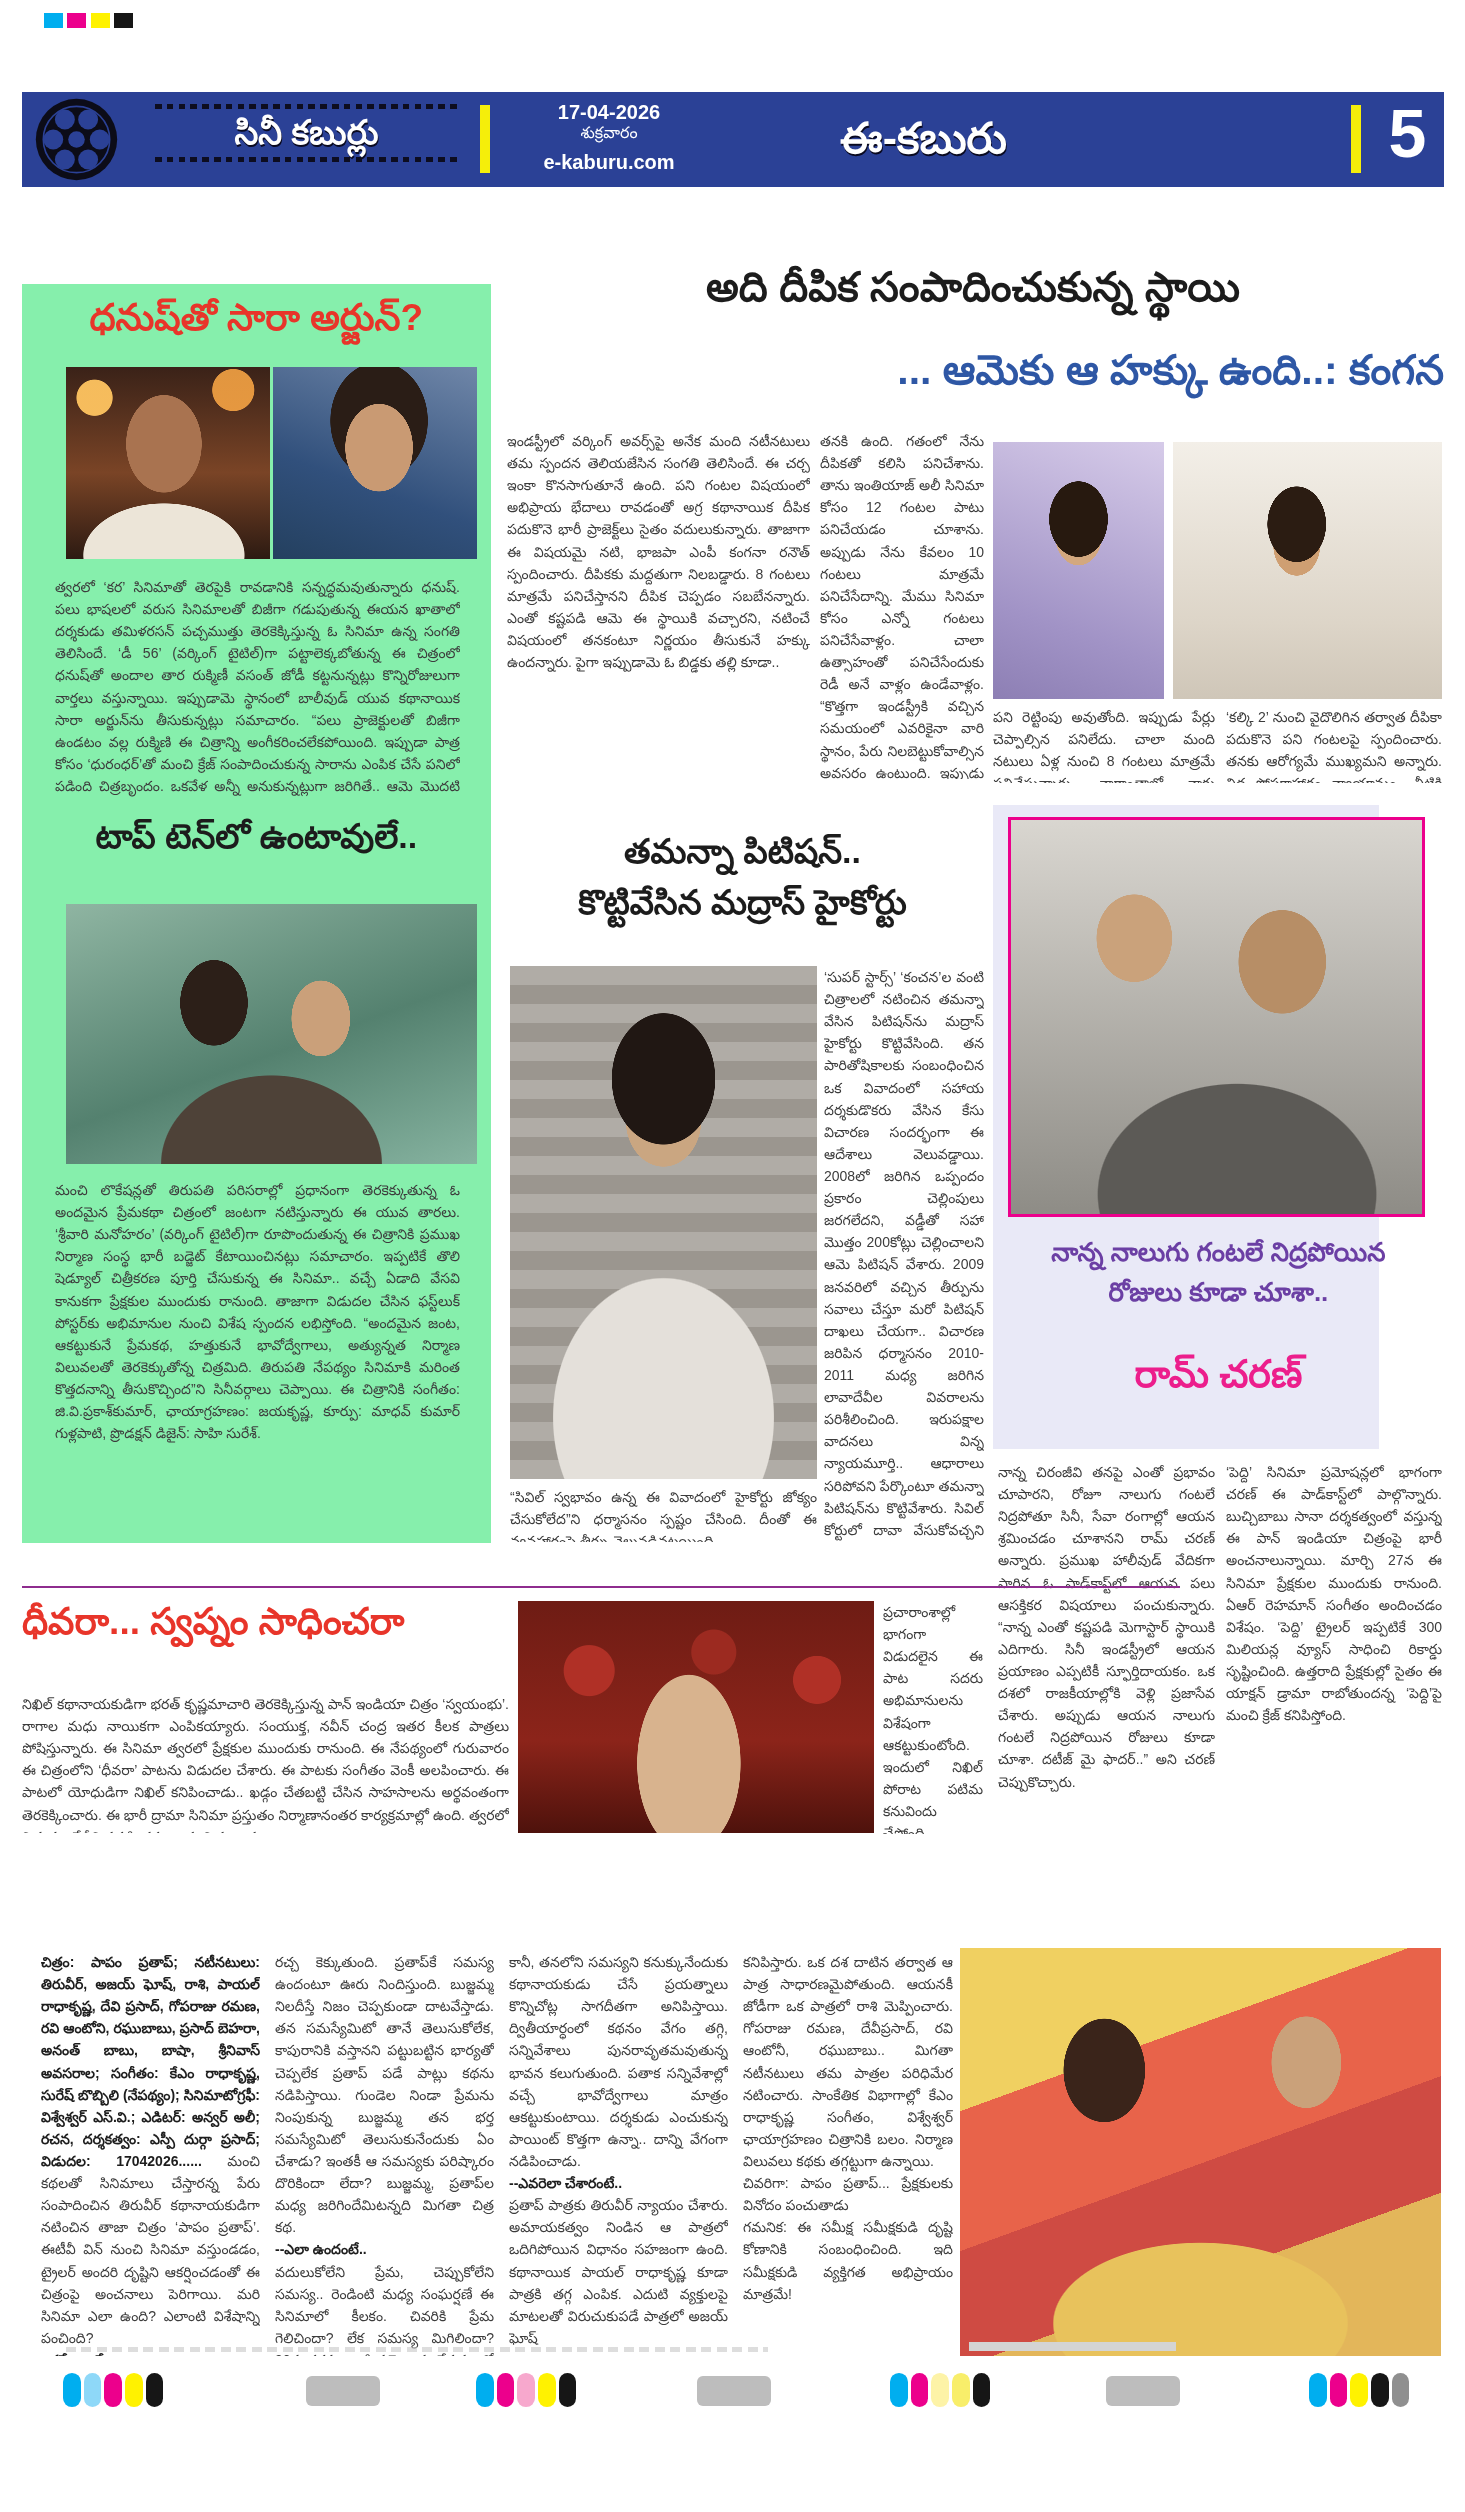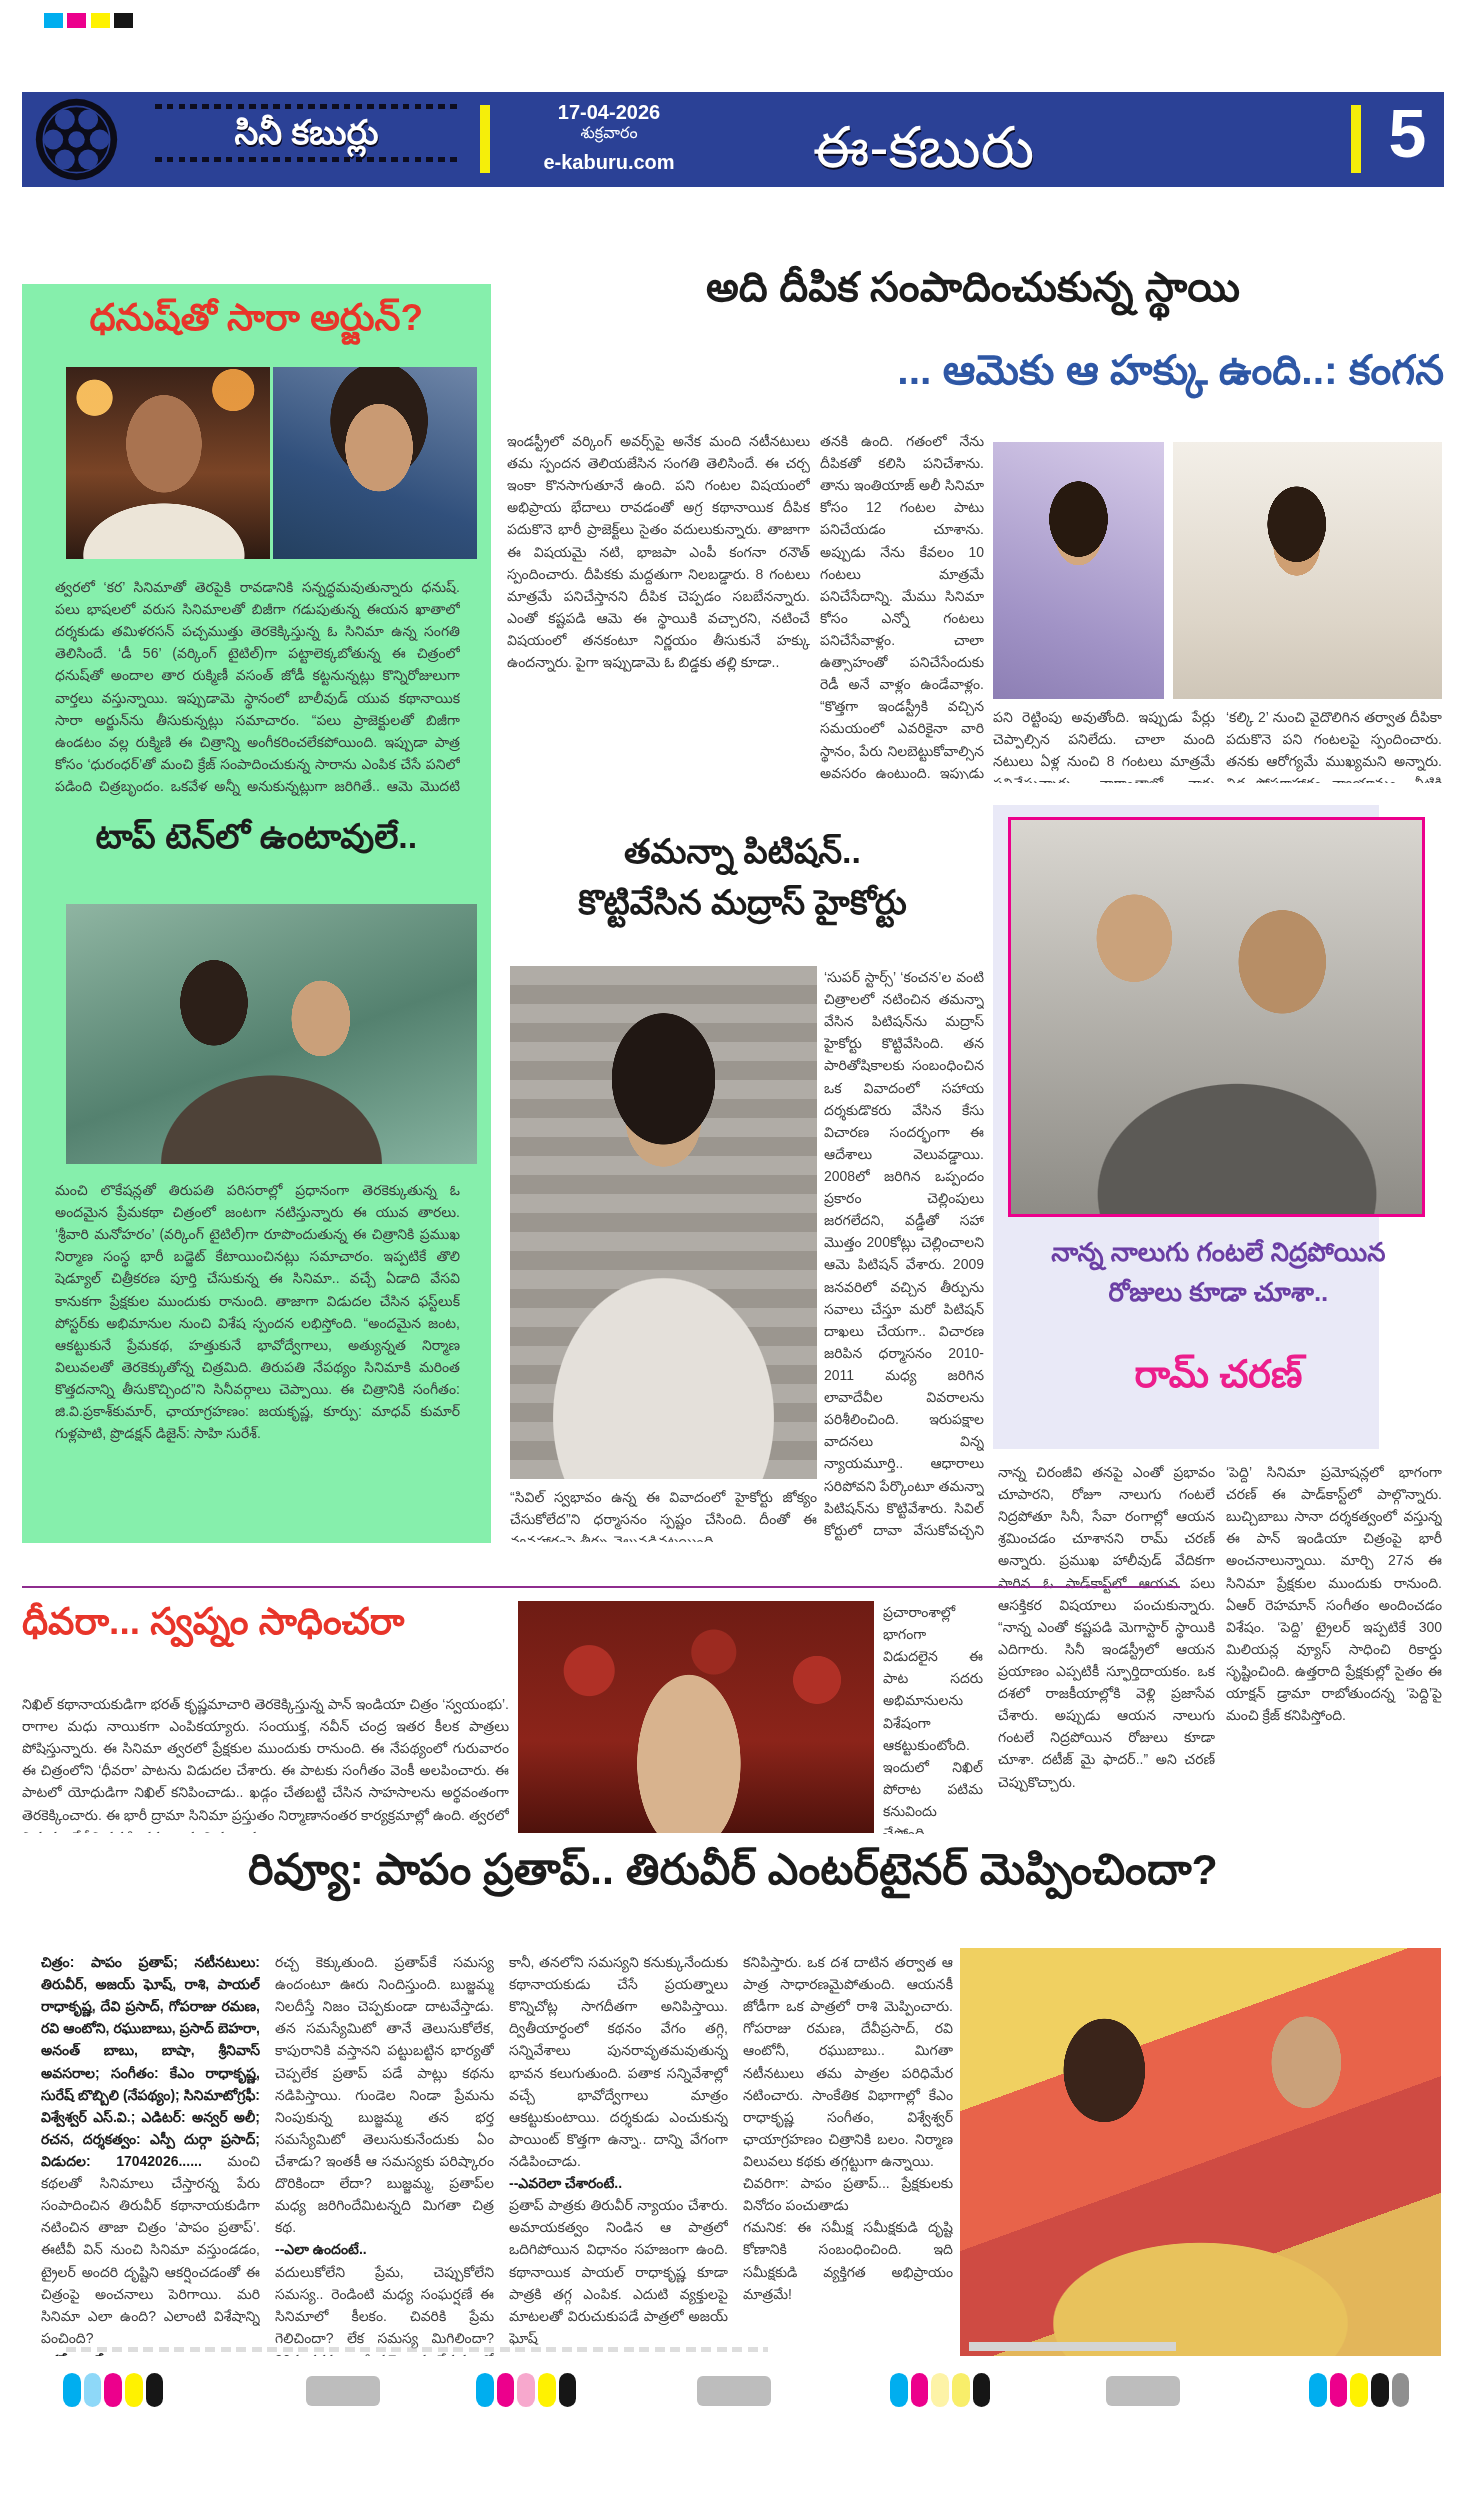--- a/index.html
+++ b/index.html
@@ -11,21 +11,21 @@
   .reel{position:absolute;left:13.3px;top:5.9px;width:83px;height:83px;}
   .brand{position:absolute;left:111px;top:11.8px;width:347px;text-align:center;}
   .dots{height:5.2px;background:repeating-linear-gradient(90deg,#0d0d20 0 6.6px,rgba(0,0,0,0) 6.6px 11.8px);margin:0 22px;}
   .brand-txt{color:#ffffff;font-size:34px;font-weight:bold;line-height:1.4;text-shadow:0.7px 1.5px 0 #0a0a20;}
   .ybar{position:absolute;background:#f5ee0a;}
   .datecol{position:absolute;left:480px;top:8.9px;width:214px;text-align:center;color:#fff;}
   .datecol .d1{font-size:20px;font-weight:bold;}
   .datecol .d2{font-size:16px;margin-top:0;}
   .datecol .d3{font-size:20px;font-weight:bold;margin-top:5.2px;}
   .masthead{position:absolute;left:702px;top:22px;width:399px;text-align:center;color:#fff;
-            font-size:57px;font-weight:normal;text-shadow:0.7px 1.5px 0 #0a0a20;}
+            font-size:43px;font-weight:bold;text-shadow:0.7px 1.5px 0 #0a0a20;}
   .pagenum{position:absolute;left:1345px;top:1.5px;width:81px;color:#fff;font-size:68px;font-weight:bold;text-align:center;}
   
   .bodytext{font-size:14px;line-height:1.58;color:#3c3c3c;text-align:justify;overflow:hidden;}
   .bold{font-weight:bold;color:#1d1d1d;}
   .photo{position:absolute;overflow:hidden;background:#c9c9c9;}
   
   .peach{position:absolute;left:22px;top:284px;width:469px;height:1259px;background:#86efac;}
   .h-red{color:#e8352a;font-weight:bold;}
   .h-black{color:#1c1c1c;font-weight:bold;}
   
@@ -167,21 +167,20 @@
   </div>
   <div class="abs bodytext" style="left:998px;top:1461px;width:217px;height:363px;">నాన్న చిరంజీవి తనపై ఎంతో ప్రభావం చూపారని, రోజూ నాలుగు గంటలే నిద్రపోతూ సినీ, సేవా రంగాల్లో ఆయన శ్రమించడం చూశానని రామ్ చరణ్ అన్నారు. ప్రముఖ హాలీవుడ్ వేదికగా సాగిన ఓ పాడ్‌కాస్ట్‌లో ఆయన పలు ఆసక్తికర విషయాలు పంచుకున్నారు. “నాన్న ఎంతో కష్టపడి మెగాస్టార్ స్థాయికి ఎదిగారు. సినీ ఇండస్ట్రీలో ఆయన ప్రయాణం ఎప్పటికీ స్ఫూర్తిదాయకం. ఒక దశలో రాజకీయాల్లోకి వెళ్లి ప్రజాసేవ చేశారు. అప్పుడు ఆయన నాలుగు గంటలే నిద్రపోయిన రోజులు కూడా చూశా. దటీజ్ మై ఫాదర్..” అని చరణ్ చెప్పుకొచ్చారు.</div>
   <div class="abs bodytext" style="left:1226px;top:1461px;width:216px;height:363px;">‘పెద్ది’ సినిమా ప్రమోషన్లలో భాగంగా చరణ్ ఈ పాడ్‌కాస్ట్‌లో పాల్గొన్నారు. బుచ్చిబాబు సానా దర్శకత్వంలో వస్తున్న ఈ పాన్ ఇండియా చిత్రంపై భారీ అంచనాలున్నాయి. మార్చి 27న ఈ సినిమా ప్రేక్షకుల ముందుకు రానుంది. ఏఆర్ రెహమాన్ సంగీతం అందించడం విశేషం. ‘పెద్ది’ ట్రైలర్ ఇప్పటికే 300 మిలియన్ల వ్యూస్ సాధించి రికార్డు సృష్టించింది. ఉత్తరాది ప్రేక్షకుల్లో సైతం ఈ యాక్షన్ డ్రామా రాబోతుందన్న ‘పెద్ది’పై మంచి క్రేజ్ కనిపిస్తోంది.</div>
 
   <div class="rule"></div>
   <div class="abs h-red" style="left:22px;top:1601px;width:495px;font-size:37px;">ధీవరా... స్వప్నం సాధించరా</div>
   <div class="abs bodytext" style="left:22px;top:1693px;width:487px;height:140px;">నిఖిల్ కథానాయకుడిగా భరత్ కృష్ణమాచారి తెరకెక్కిస్తున్న పాన్ ఇండియా చిత్రం ‘స్వయంభు’. రాగాల మధు నాయికగా ఎంపికయ్యారు. సంయుక్త, నవీన్ చంద్ర ఇతర కీలక పాత్రలు పోషిస్తున్నారు. ఈ సినిమా త్వరలో ప్రేక్షకుల ముందుకు రానుంది. ఈ నేపథ్యంలో గురువారం ఈ చిత్రంలోని ‘ధీవరా’ పాటను విడుదల చేశారు. ఈ పాటకు సంగీతం వెంకీ అలపించారు. ఈ పాటలో యోధుడిగా నిఖిల్ కనిపించాడు.. ఖడ్గం చేతబట్టి చేసిన సాహసాలను అర్థవంతంగా తెరకెక్కించారు. ఈ భారీ ద్రామా సినిమా ప్రస్తుతం నిర్మాణానంతర కార్యక్రమాల్లో ఉంది. త్వరలో విడుదల తేదీని ప్రకటించనున్నారు చిత్రబృందం.</div>
   <div class="photo ph-dheevara" style="left:518px;top:1601px;width:356px;height:232px;"></div>
   <div class="abs bodytext" style="left:883px;top:1601px;width:100px;height:233px;">ప్రచారాంశాల్లో భాగంగా విడుదలైన ఈ పాట సదరు అభిమానులను విశేషంగా ఆకట్టుకుంటోంది. ఇందులో నిఖిల్ పోరాట పటిమ కనువిందు చేస్తోంది. వాడకంలో ఉన్న సాంకేతికతతో దృశ్యాలు రూపొందాయి. సవాళ్లను అధిగమించి స్వప్నం సాధించాలనే సందేశం కొనసాగుతుంది.</div>
 
-  <div class="abs h-black" style="left:22px;top:1845px;width:1422px;text-align:center;font-size:43px;">రివ్యూ: పాపం ప్రతాప్.. తిరువీర్ ఎంటర్‌టైనర్ మెప్పించిందా?</div>
 
   <div class="abs bodytext" style="left:41px;top:1951px;width:219px;height:405px;">
     <span class="bold">చిత్రం: పాపం ప్రతాప్; నటీనటులు: తిరువీర్, అజయ్ ఘోష్, రాశి, పాయల్ రాధాకృష్ణ, దేవి ప్రసాద్, గోపరాజు రమణ, రవి ఆంటోని, రఘుబాబు, ప్రసాద్ బెహరా, అనంత్ బాబు, బాషా, శ్రీనివాస్ అవసరాల; సంగీతం: కేఎం రాధాకృష్ణ, సురేష్ బొబ్బిలి (నేపథ్యం); సినిమాటోగ్రఫీ: విశ్వేశ్వర్ ఎస్.వి.; ఎడిటర్: అన్వర్ అలీ; రచన, దర్శకత్వం: ఎస్పీ దుర్గా ప్రసాద్; విడుదల: 17042026......</span>
     <span>మంచి కథలతో సినిమాలు చేస్తారన్న పేరు సంపాదించిన తిరువీర్ కథానాయకుడిగా నటించిన తాజా చిత్రం ‘పాపం ప్రతాప్’. ఈటీవీ విన్ నుంచి సినిమా వస్తుండడం, ట్రైలర్ అందరి దృష్టిని ఆకర్షించడంతో ఈ చిత్రంపై అంచనాలు పెరిగాయి. మరి సినిమా ఎలా ఉంది? ఎలాంటి విశేషాన్ని పంచింది?</span>
     <div class="bold">--కథేంటంటే..</div>
     
   </div>
   <div class="abs bodytext" style="left:275px;top:1951px;width:219px;height:405px;">
     <span>రచ్చ కెక్కుతుంది. ప్రతాప్‌కే సమస్య ఉందంటూ ఊరు నిందిస్తుంది. బుజ్జమ్మ నిలదీస్తే నిజం చెప్పకుండా దాటవేస్తాడు. తన సమస్యేమిటో తానే తెలుసుకోలేక, కాపురానికి వస్తానని పట్టుబట్టిన భార్యతో చెప్పలేక ప్రతాప్ పడే పాట్లు కథను నడిపిస్తాయి. గుండెల నిండా ప్రేమను నింపుకున్న బుజ్జమ్మ తన భర్త సమస్యేమిటో తెలుసుకునేందుకు ఏం చేశాడు? ఇంతకీ ఆ సమస్యకు పరిష్కారం దొరికిందా లేదా? బుజ్జమ్మ, ప్రతాప్‌ల మధ్య జరిగిందేమిటన్నది మిగతా చిత్ర కథ.</span>
     <div class="bold">--ఎలా ఉందంటే..</div>

